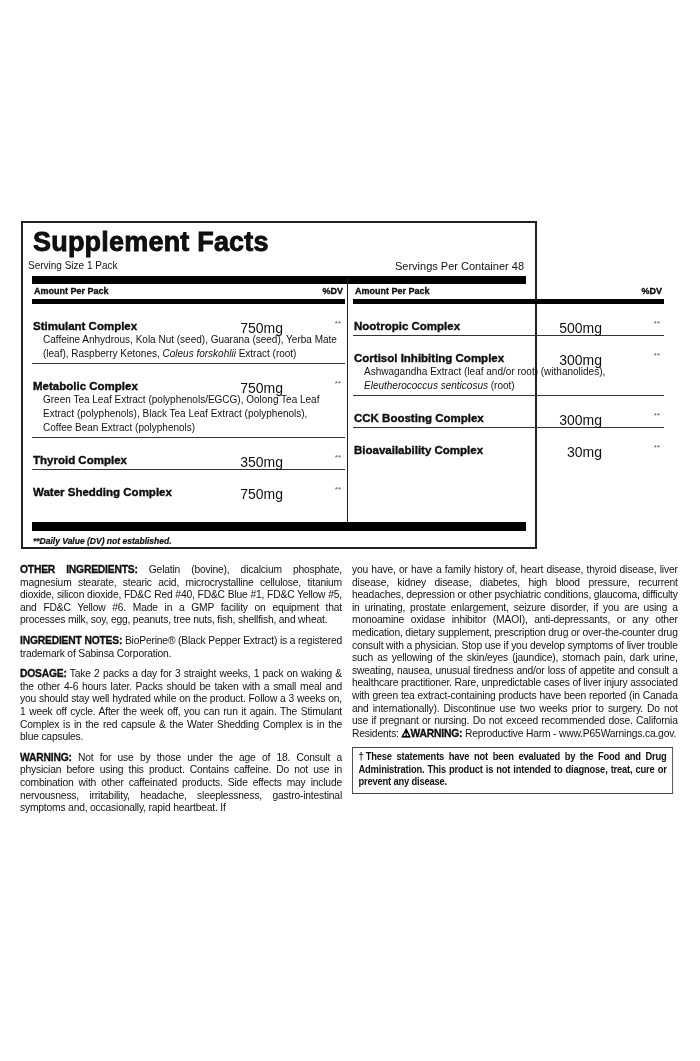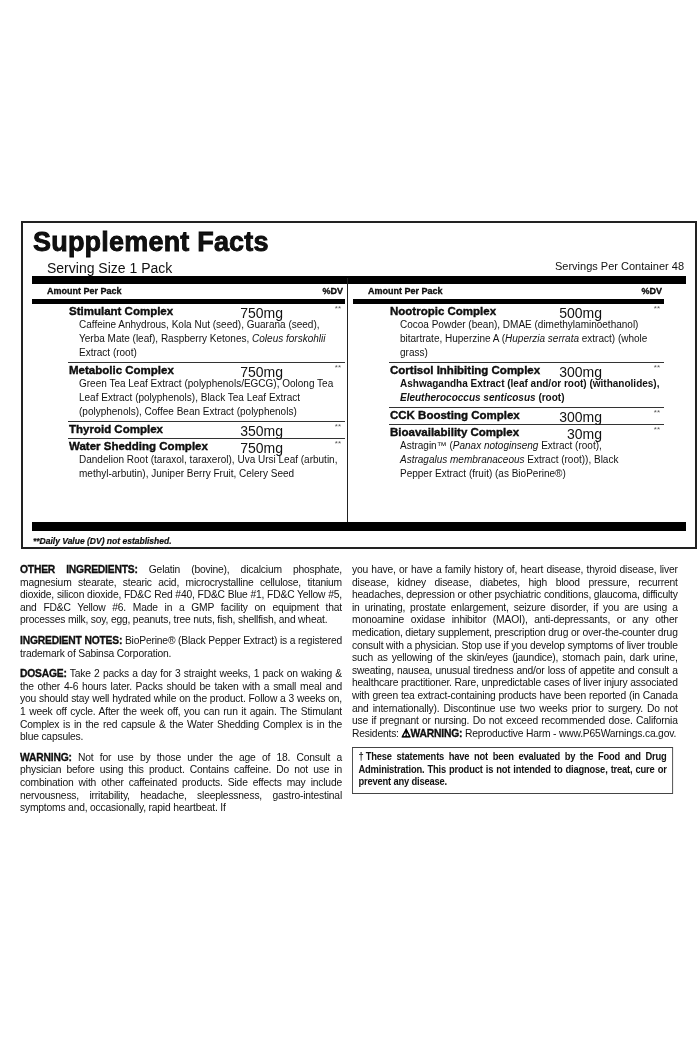--- a/index.html
+++ b/index.html
@@ -1,30 +1,30 @@
 <!DOCTYPE html>
 <html><head>
 <meta charset="utf-8">
 <style>
   html, body { margin: 0; padding: 0; background: #ffffff; }
   body { width: 700px; height: 1061px; position: relative; overflow: hidden; color: #111; font-family: "Liberation Sans", sans-serif; }
-  .facts-box { position: absolute; left: 21px; top: 221px; width: 676px; height: 328px; border: 2px solid #222; box-sizing: border-box; }
+  .facts-box { position: absolute; left: 21px; top: 221px; width: 516px; height: 328px; border: 2px solid #222; box-sizing: border-box; }
   .title { position: absolute; left: 10px; top: 4px; font-family: "Liberation Sans", sans-serif; font-weight: 900; font-size: 27px; letter-spacing: 0.2px; line-height: 30px; -webkit-text-stroke: 0.8px #000; }
-  .serving-size { position: absolute; left: 24px; top: 37px; font-size: 14px; text-align: center; }
+  .serving-size { position: absolute; left: 5px; top: 37px; font-size: 10px; text-align: center; }
   .servings-per { position: absolute; right: 11px; top: 37px; font-size: 11px; }
   .bar-thick { position: absolute; left: 9px; right: 9px; background: #000; }
   .col { position: absolute; top: 62px; }
   .col-left { left: 9px; width: 313px; }
   .col-right { left: 330px; width: 311px; }
   .divider-v { position: absolute; left: 324px; top: 55px; width: 1px; height: 244px; background: #222; }
   .col-head { height: 14px; position: relative; font-size: 9px; font-weight: bold; -webkit-text-stroke: 0.3px #000; }
-  .col-head .amt { position: absolute; left: 2px; top: 1px; margin-left: 13px; }
+  .col-head .amt { position: absolute; left: 2px; top: 1px; }
   .col-head .dv { position: absolute; right: 2px; top: 1px; }
   .col-bar { height: 5px; background: #000; }
-  .row { position: relative; border-bottom: 1px solid #333; padding: 1px 0 2px 0; margin-left: 36px; }
+  .row { position: relative; border-bottom: 1px solid #333; padding: 16px 0 2px 0; }
   .row:last-child { border-bottom: none; }
   .row-head { position: relative; height: 13px; }
   .row-name { position: absolute; left: 1px; top: 0; font-size: 11.5px; font-weight: bold; -webkit-text-stroke: 0.35px #000; white-space: nowrap; }
   .row-amt { position: absolute; right: 62px; top: 0; font-size: 14px; }
   .row-dv { position: absolute; right: 4px; top: -1px; font-size: 8px; color: #555; }
   .row-ing { padding-left: 11px; font-size: 10px; line-height: 14px; padding-right: 6px; }
   .row-ing i { font-style: italic; }
   .footnote { position: absolute; left: 10px; top: 313px; font-size: 8.5px; font-weight: bold; font-style: italic; -webkit-text-stroke: 0.2px #000; }
   .text-col { position: absolute; top: 563px; font-family: "Liberation Sans", sans-serif; font-size: 11.2px; line-height: 12.6px; text-align: justify; letter-spacing: -0.2px; transform: scaleX(0.92); transform-origin: left top; }
   .text-left { left: 20px; width: 350px; }
@@ -75,64 +75,61 @@
         <span class="row-dv">**</span>
       </div>
     </div>
 
     <div class="row">
       <div class="row-head">
         <span class="row-name">Water Shedding Complex</span>
         <span class="row-amt">750mg</span>
         <span class="row-dv">**</span>
       </div>
-      <div class="row-ing">Dandelion Root (taraxol, taraxerol), Uva Ursi Leaf (arbutin, methyl-arbutin), Juniper Berry Fruit, Celery Seed</div>
     </div>
   </div>
 
   <div class="col col-right">
     <div class="col-head">
       <span class="amt">Amount Per Pack</span>
       <span class="dv">%DV</span>
     </div>
     <div class="col-bar"></div>
 
     <div class="row">
       <div class="row-head">
         <span class="row-name">Nootropic Complex</span>
         <span class="row-amt">500mg</span>
         <span class="row-dv">**</span>
       </div>
-      <div class="row-ing" style="padding-right:0;"><span>Cocoa Powder (bean), DMAE (dimethylaminoethanol) bitartrate, Huperzine A (</span><i>Huperzia serrata</i><span> extract) (whole grass)</span></div>
     </div>
 
     <div class="row">
       <div class="row-head">
         <span class="row-name">Cortisol Inhibiting Complex</span>
         <span class="row-amt">300mg</span>
         <span class="row-dv">**</span>
       </div>
-      <div class="row-ing" style="padding-right:0;font-weight:bold;"><span>Ashwagandha Extract (leaf and/or root) (withanolides), </span><i>Eleutherococcus senticosus</i><span> (root)</span></div>
+      <div class="row-ing" style="padding-right:0;"><span>Ashwagandha Extract (leaf and/or root) (withanolides), </span><i>Eleutherococcus senticosus</i><span> (root)</span></div>
     </div>
 
     <div class="row">
       <div class="row-head">
         <span class="row-name">CCK Boosting Complex</span>
         <span class="row-amt">300mg</span>
         <span class="row-dv">**</span>
       </div>
     </div>
 
     <div class="row">
       <div class="row-head">
         <span class="row-name">Bioavailability Complex</span>
         <span class="row-amt">30mg</span>
         <span class="row-dv">**</span>
       </div>
-      <div class="row-ing" style="padding-right:40px;"><span>Astragin™ (</span><i>Panax notoginseng</i><span> Extract (root), </span><i>Astragalus membranaceous</i><span> Extract (root)), Black Pepper Extract (fruit) (as BioPerine®)</span></div>
     </div>
   </div>
 
   <div class="bar-thick" style="top:299px;height:9px;"></div>
   <div class="footnote">**Daily Value (DV) not established.</div>
 </div>
 
 <div class="text-col text-left">
   <p class="para"><b>OTHER INGREDIENTS:</b><span> Gelatin (bovine), dicalcium phosphate, magnesium stearate, stearic acid, microcrystalline cellulose, titanium dioxide, silicon dioxide, FD&amp;C Red #40, FD&amp;C Blue #1, FD&amp;C Yellow #5, and FD&amp;C Yellow #6. Made in a GMP facility on equipment that processes milk, soy, egg, peanuts, tree nuts, fish, shellfish, and wheat.</span></p>
   <p class="para"><b>INGREDIENT NOTES:</b><span> BioPerine® (Black Pepper Extract) is a registered trademark of Sabinsa Corporation.</span></p>

